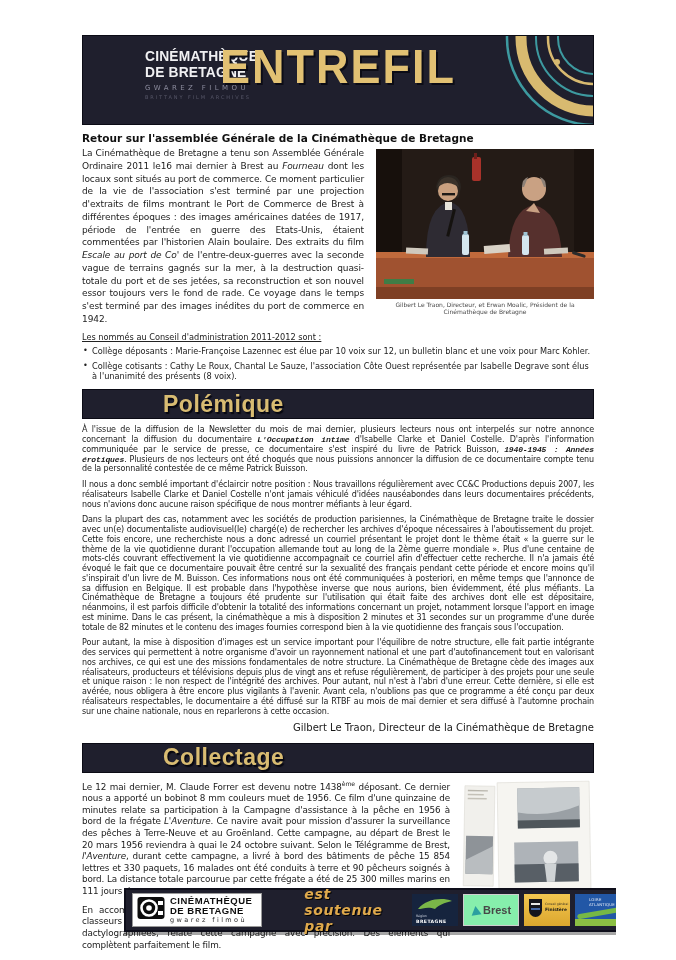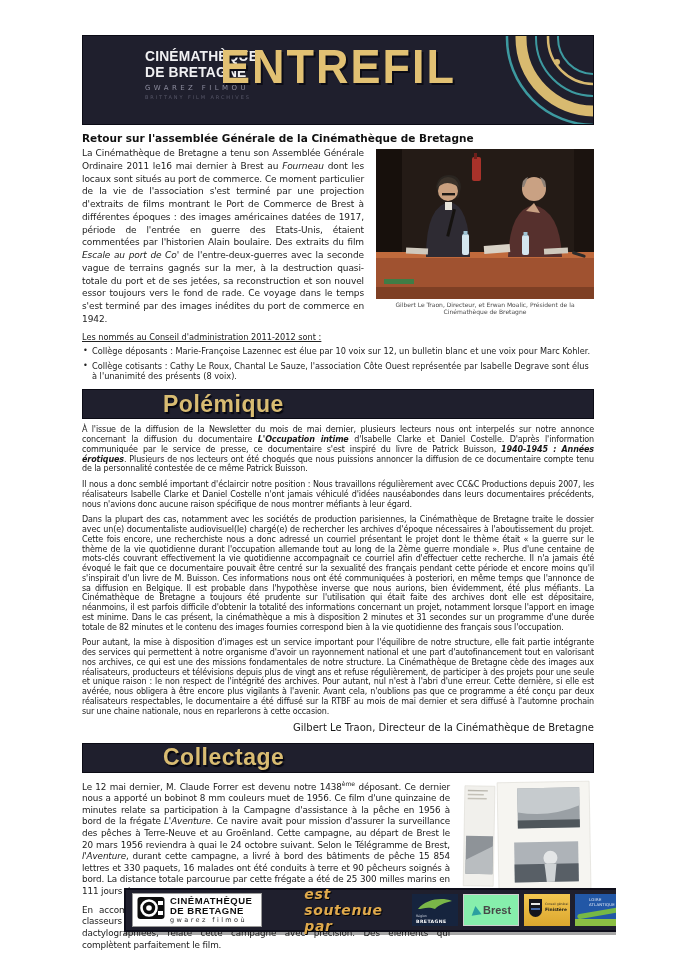--- a/index.html
+++ b/index.html
@@ -130,21 +130,21 @@
   .loire-bar { position:absolute; left:0; bottom:0; width:100%; height:7px; background:#8cc044; }
 
   .p-rf { width:27px; background:#ffffff; border:1px solid #cfcfcf; }
   .rf-flag { position:absolute; left:2px; top:2px; width:22px; height:13px; display:flex; }
   .rf-b { width:34%; background:#20409a; } .rf-w { width:33%; background:#f4f4f4; } .rf-r { width:33%; background:#cf2a2a; }
   .rf-block { position:absolute; left:2px; bottom:2px; width:22px; height:11px; background:#20409a; }
   .rf-block::before { content:""; position:absolute; left:3px; top:3px; width:16px; height:1.5px; background:#e8e8f4; }
   .rf-block::after { content:""; position:absolute; left:3px; top:7px; width:12px; height:1.5px; background:#e8e8f4; }
 
   i { font-style:italic; }
-  b i, .bi { font-weight:bold; font-style:italic; }
+  b i, .bi { font-weight:bold; font-style:italic;font-family:Liberation Mono, monospace; }
   sup { font-size:70%; }
 </style>
 </head>
 <body>
 
 <div class="page">
 
   <header class="masthead">
     <div class="brand">
       <div class="brand-l1">CINÉMATHÈQUE</div>

